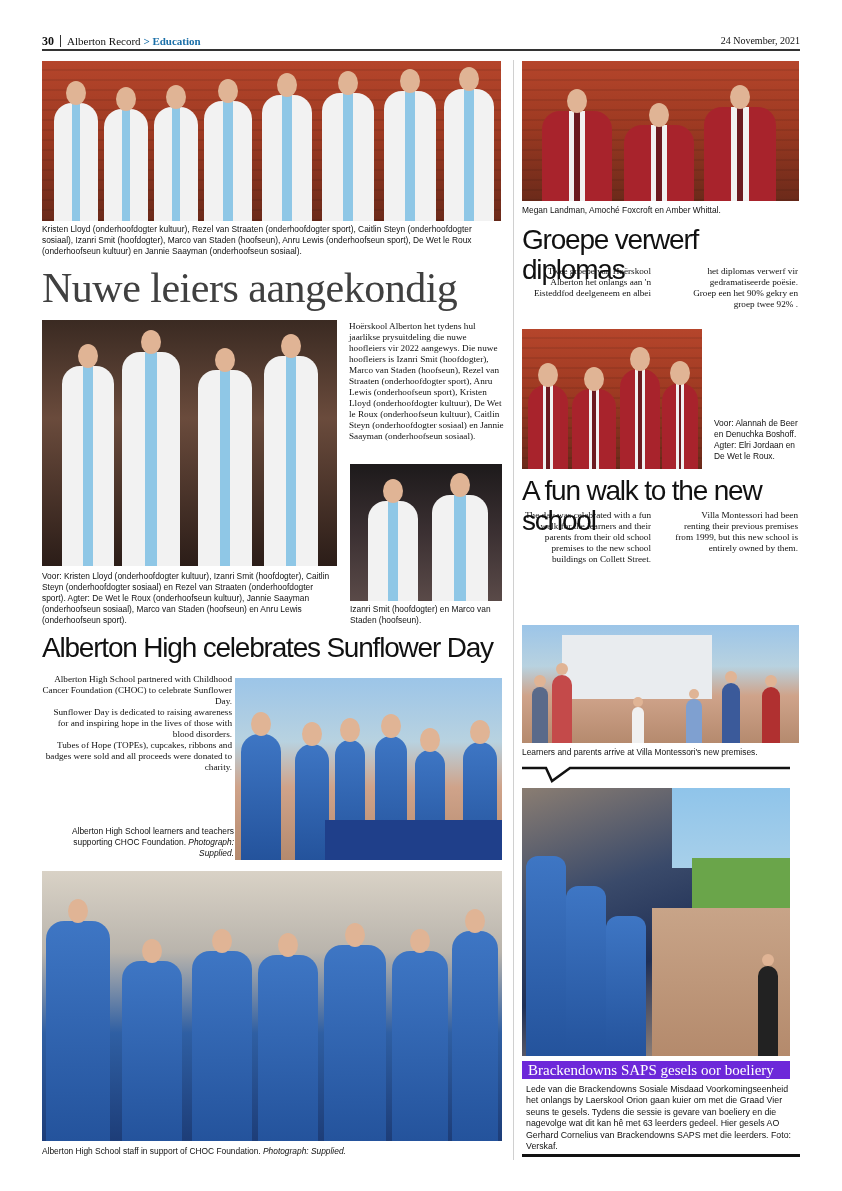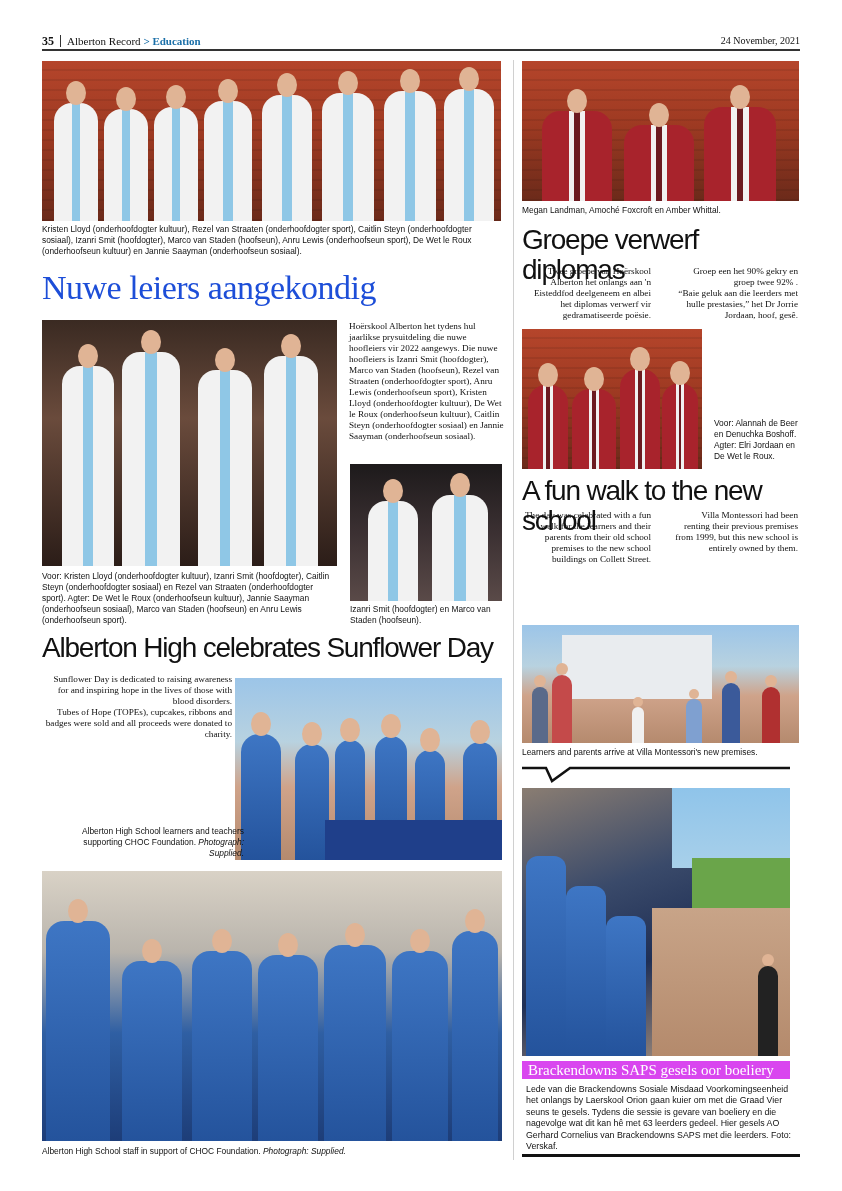--- a/index.html
+++ b/index.html
@@ -34,39 +34,39 @@
   .fig .head { position: absolute; left: 50%; top: -22px; width: 20px; height: 24px; margin-left: -10px; border-radius: 50%; background: #e0b495; }
   .blazer-white { background: linear-gradient(90deg, #f2f2f2 0 40%, #8fc7e6 40% 60%, #f2f2f2 60%); }
   .blazer-red { background: linear-gradient(90deg, #a8232c 0 38%, #f1f1f1 38% 46%, #6b1a20 46% 54%, #f1f1f1 54% 62%, #a8232c 62%); }
   .shirt-blue { background: linear-gradient(180deg, #3e76c4, #24539c); }
 
   
   .cap { font-family: "Liberation Sans", sans-serif; font-size: 8.4px; line-height: 11px; color: #111; }
   .cap i { font-style: italic; }
 
   
-  .hl-serif { font-family: "Liberation Serif", serif; font-size: 34px; line-height: 44px; letter-spacing: -0.5px; color: #1d4ed8; }
+  .hl-serif { font-family: "Liberation Serif", serif; font-size: 42px; line-height: 44px; letter-spacing: -0.5px; color: #404040; }
   .hl-cond { font-family: "Liberation Sans Narrow", "Liberation Sans", sans-serif; font-size: 28px; line-height: 30px; letter-spacing: -1.2px; color: #111; transform-origin: left top; }
 
   
   .body { font-family: "Liberation Serif", serif; font-size: 9.2px; line-height: 11px; color: #111; }
   .body p { text-indent: 0; text-align: right; }
   .body p + p { text-indent: 8px; }
   .col2 { column-count: 2; column-gap: 18px; }
 
   
-  .bd-head { background: #d946ef; color: #ffffff; font-family: "Liberation Serif", serif; font-size: 15px; line-height: 18px; padding: 0 6px; }
+  .bd-head { background: #6d28d9; color: #ffffff; font-family: "Liberation Serif", serif; font-size: 15px; line-height: 18px; padding: 0 6px; }
   .rule-bottom { height: 3px; background: #111; }
   .tail-svg { left: 522px; top: 766px; }
 </style>
 </head>
 <body>
 
 <div class="abs masthead">
-  <span class="pg">35</span><span class="sep"></span><span>Alberton Record</span>
+  <span class="pg">30</span><span class="sep"></span><span>Alberton Record</span>
   <span class="section">&gt;</span>
   <span class="section">Education</span>
   <span class="date">24 November, 2021</span>
 </div>
 <div class="abs rule-top"></div>
 <div class="abs vrule"></div>
 
 <div class="abs photo ph-redbrick" style="left:42px;top:61px;width:459px;height:160px;">
   <div class="fig blazer-white" style="left:12px;width:44px;height:118px;">
       <div class="head"></div>
@@ -121,20 +121,21 @@
     </div>
   <div class="fig blazer-white" style="left:82px;width:56px;height:106px;">
       <div class="head"></div>
     </div>
 </div>
 <div class="abs cap" style="left:350px;top:604px;width:152px;">Izanri Smit (hoofdogter) en Marco van Staden (hoofseun).</div>
 
 <div class="abs hl-cond" style="left:42px;top:633px;width:470px;">Alberton High celebrates Sunflower Day</div>
 
 <div class="abs body" style="left:42px;top:674px;width:190px;">
+  <p>Alberton High School partnered with Childhood Cancer Foundation (CHOC) to celebrate Sunflower Day.</p>
   <p>Sunflower Day is dedicated to raising awareness for and inspiring hope in the lives of those with blood disorders.</p>
   <p>Tubes of Hope (TOPEs), cupcakes, ribbons and badges were sold and all proceeds were donated to charity.</p>
 </div>
 
 <div class="abs photo ph-outdoor" style="left:235px;top:678px;width:267px;height:182px;">
   <div class="fig shirt-blue" style="left:6px;width:40px;height:126px;">
       <div class="head"></div>
     </div>
   <div class="fig shirt-blue" style="left:60px;width:34px;height:116px;">
       <div class="head"></div>
@@ -146,21 +147,21 @@
       <div class="head"></div>
     </div>
   <div class="fig shirt-blue" style="left:180px;width:30px;height:110px;">
       <div class="head"></div>
     </div>
   <div class="fig shirt-blue" style="left:228px;width:34px;height:118px;">
       <div class="head"></div>
     </div>
   <div style="position:absolute;left:90px;bottom:0;width:177px;height:40px;background:#1f3f8a;"></div>
 </div>
-<div class="abs cap" style="left:60px;top:826px;width:184px;text-align:right;">
+<div class="abs cap" style="left:50px;top:826px;width:184px;text-align:right;">
   <span>Alberton High School learners and teachers supporting CHOC Foundation. </span><i>Photograph: Supplied.</i>
 </div>
 
 <div class="abs photo ph-choc" style="left:42px;top:871px;width:460px;height:270px;">
   <div class="fig shirt-blue" style="left:4px;width:64px;height:220px;">
       <div class="head"></div>
     </div>
   <div class="fig shirt-blue" style="left:80px;width:60px;height:180px;">
       <div class="head"></div>
     </div>
@@ -195,21 +196,20 @@
       <div class="head"></div>
     </div>
 </div>
 <div class="abs cap" style="left:522px;top:205px;width:277px;">Megan Landman, Amoché Foxcroft en Amber Whittal.</div>
 
 <div class="abs hl-cond" style="left:522px;top:225px;width:280px;">Groepe verwerf diplomas</div>
 
 <div class="abs body col2" style="left:522px;top:266px;width:276px;">
   <p>Twee groepe van Hoërskool Alberton het onlangs aan 'n Eisteddfod deelgeneem en albei het diplomas verwerf vir gedramatiseerde poësie.</p>
   <p>Groep een het 90% gekry en groep twee 92% .</p>
-  <p>“Baie geluk aan die leerders met hulle prestasies,” het Dr Jorrie Jordaan, hoof, gesê.</p>
 </div>
 
 <div class="abs photo ph-redbrick" style="left:522px;top:329px;width:180px;height:140px;">
   <div class="fig blazer-red" style="left:6px;width:40px;height:84px;">
       <div class="head"></div>
     </div>
   <div class="fig blazer-red" style="left:50px;width:44px;height:80px;">
       <div class="head"></div>
     </div>
   <div class="fig blazer-red" style="left:98px;width:40px;height:100px;">

